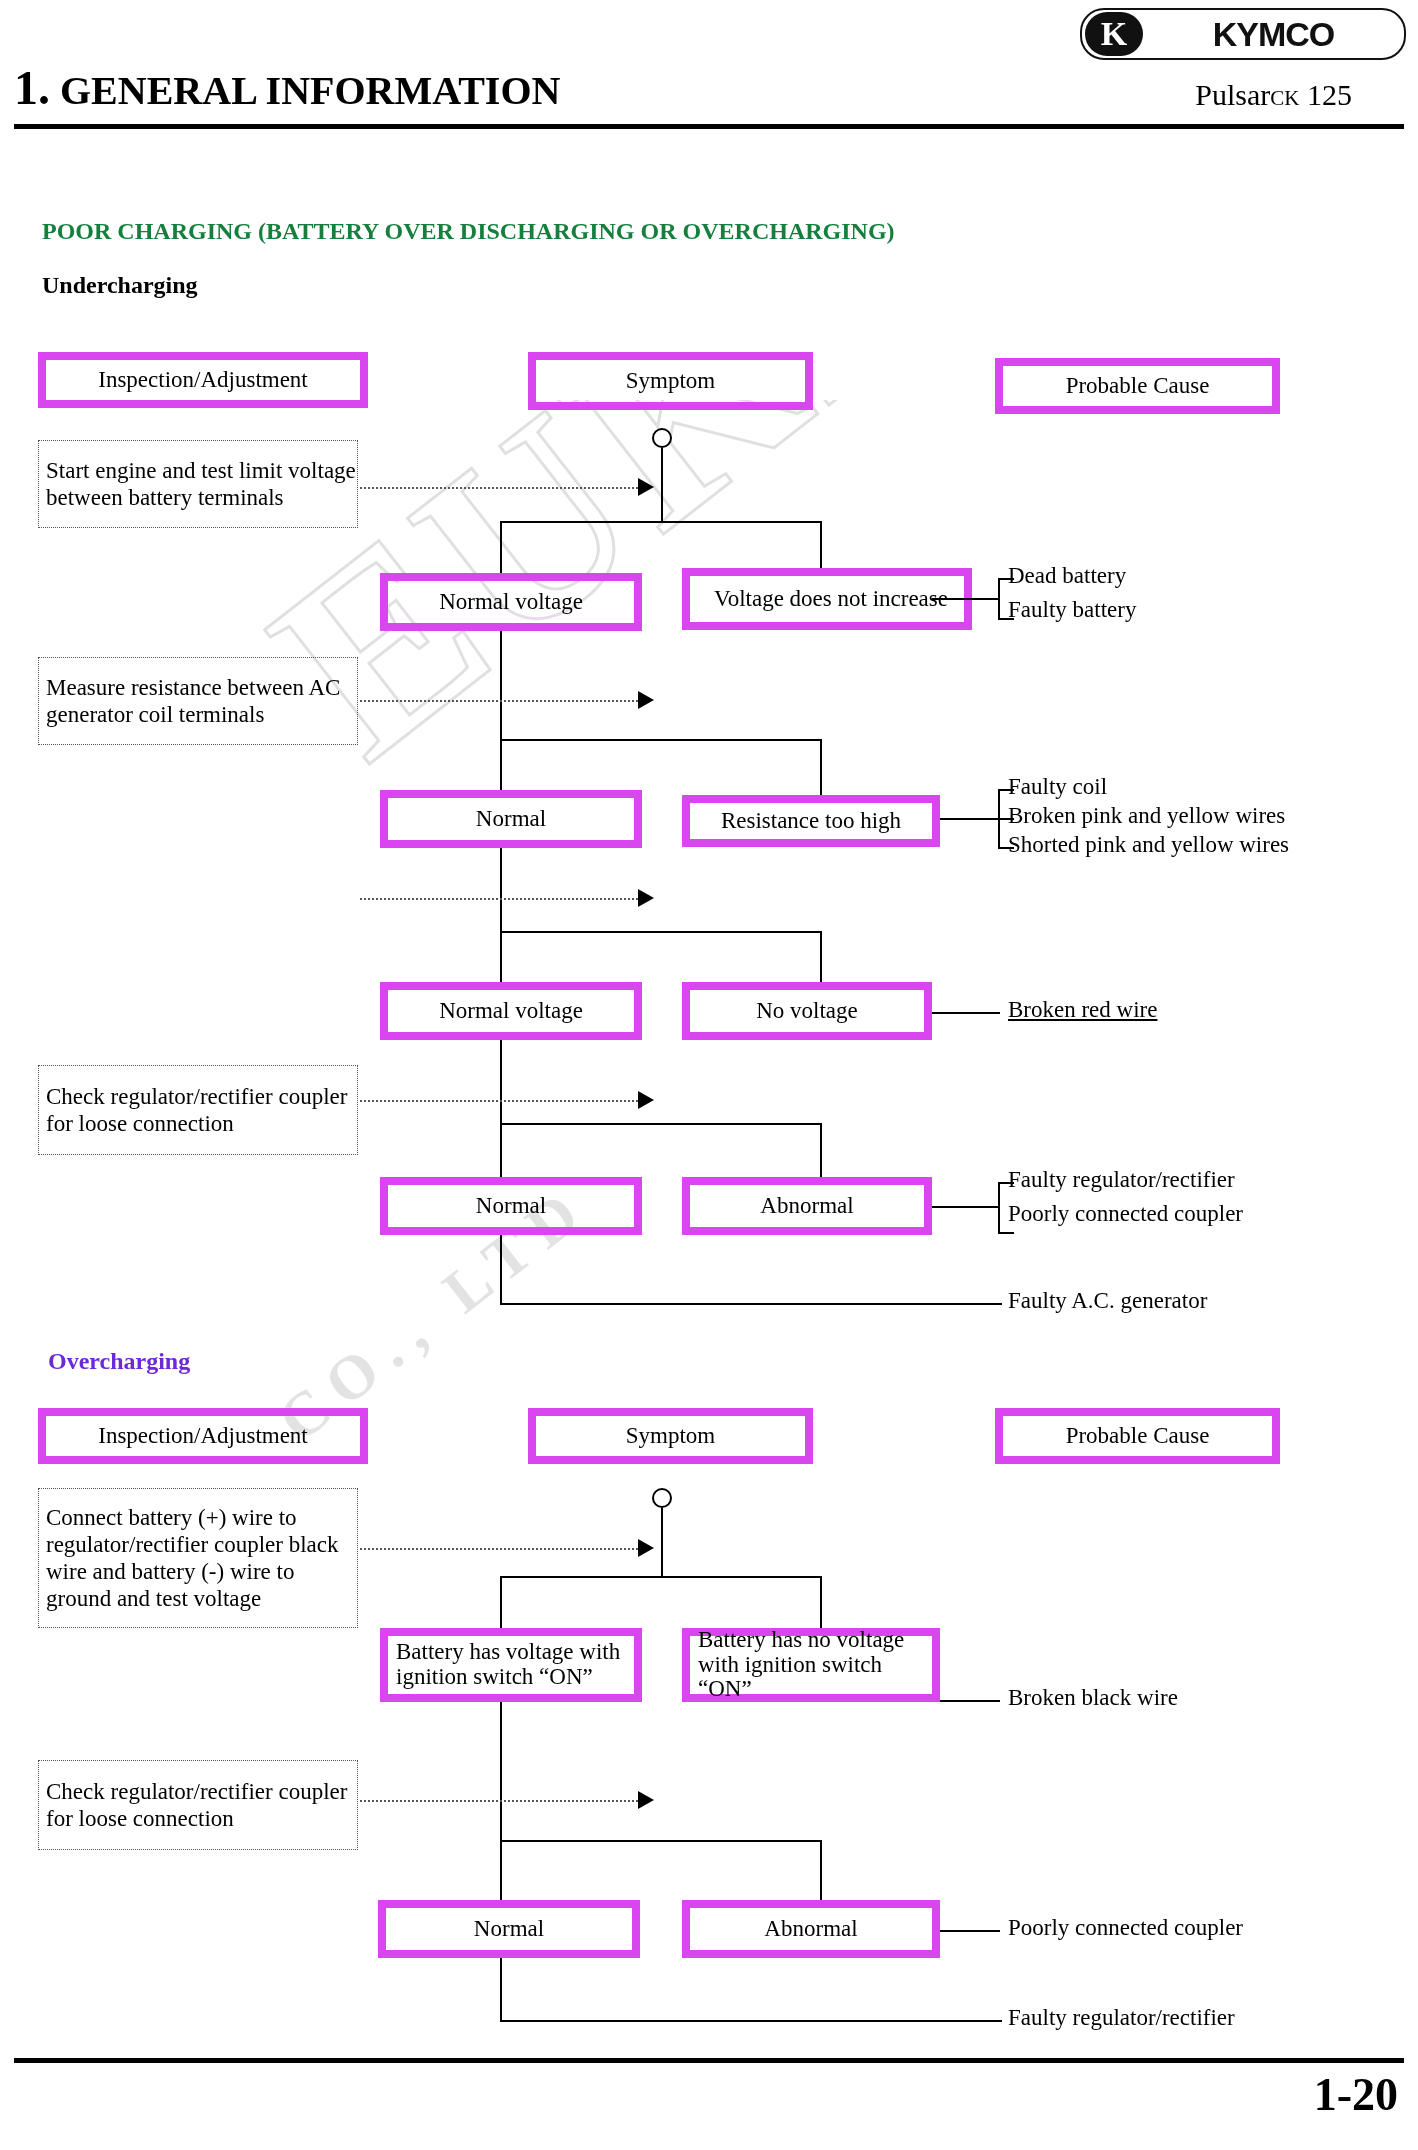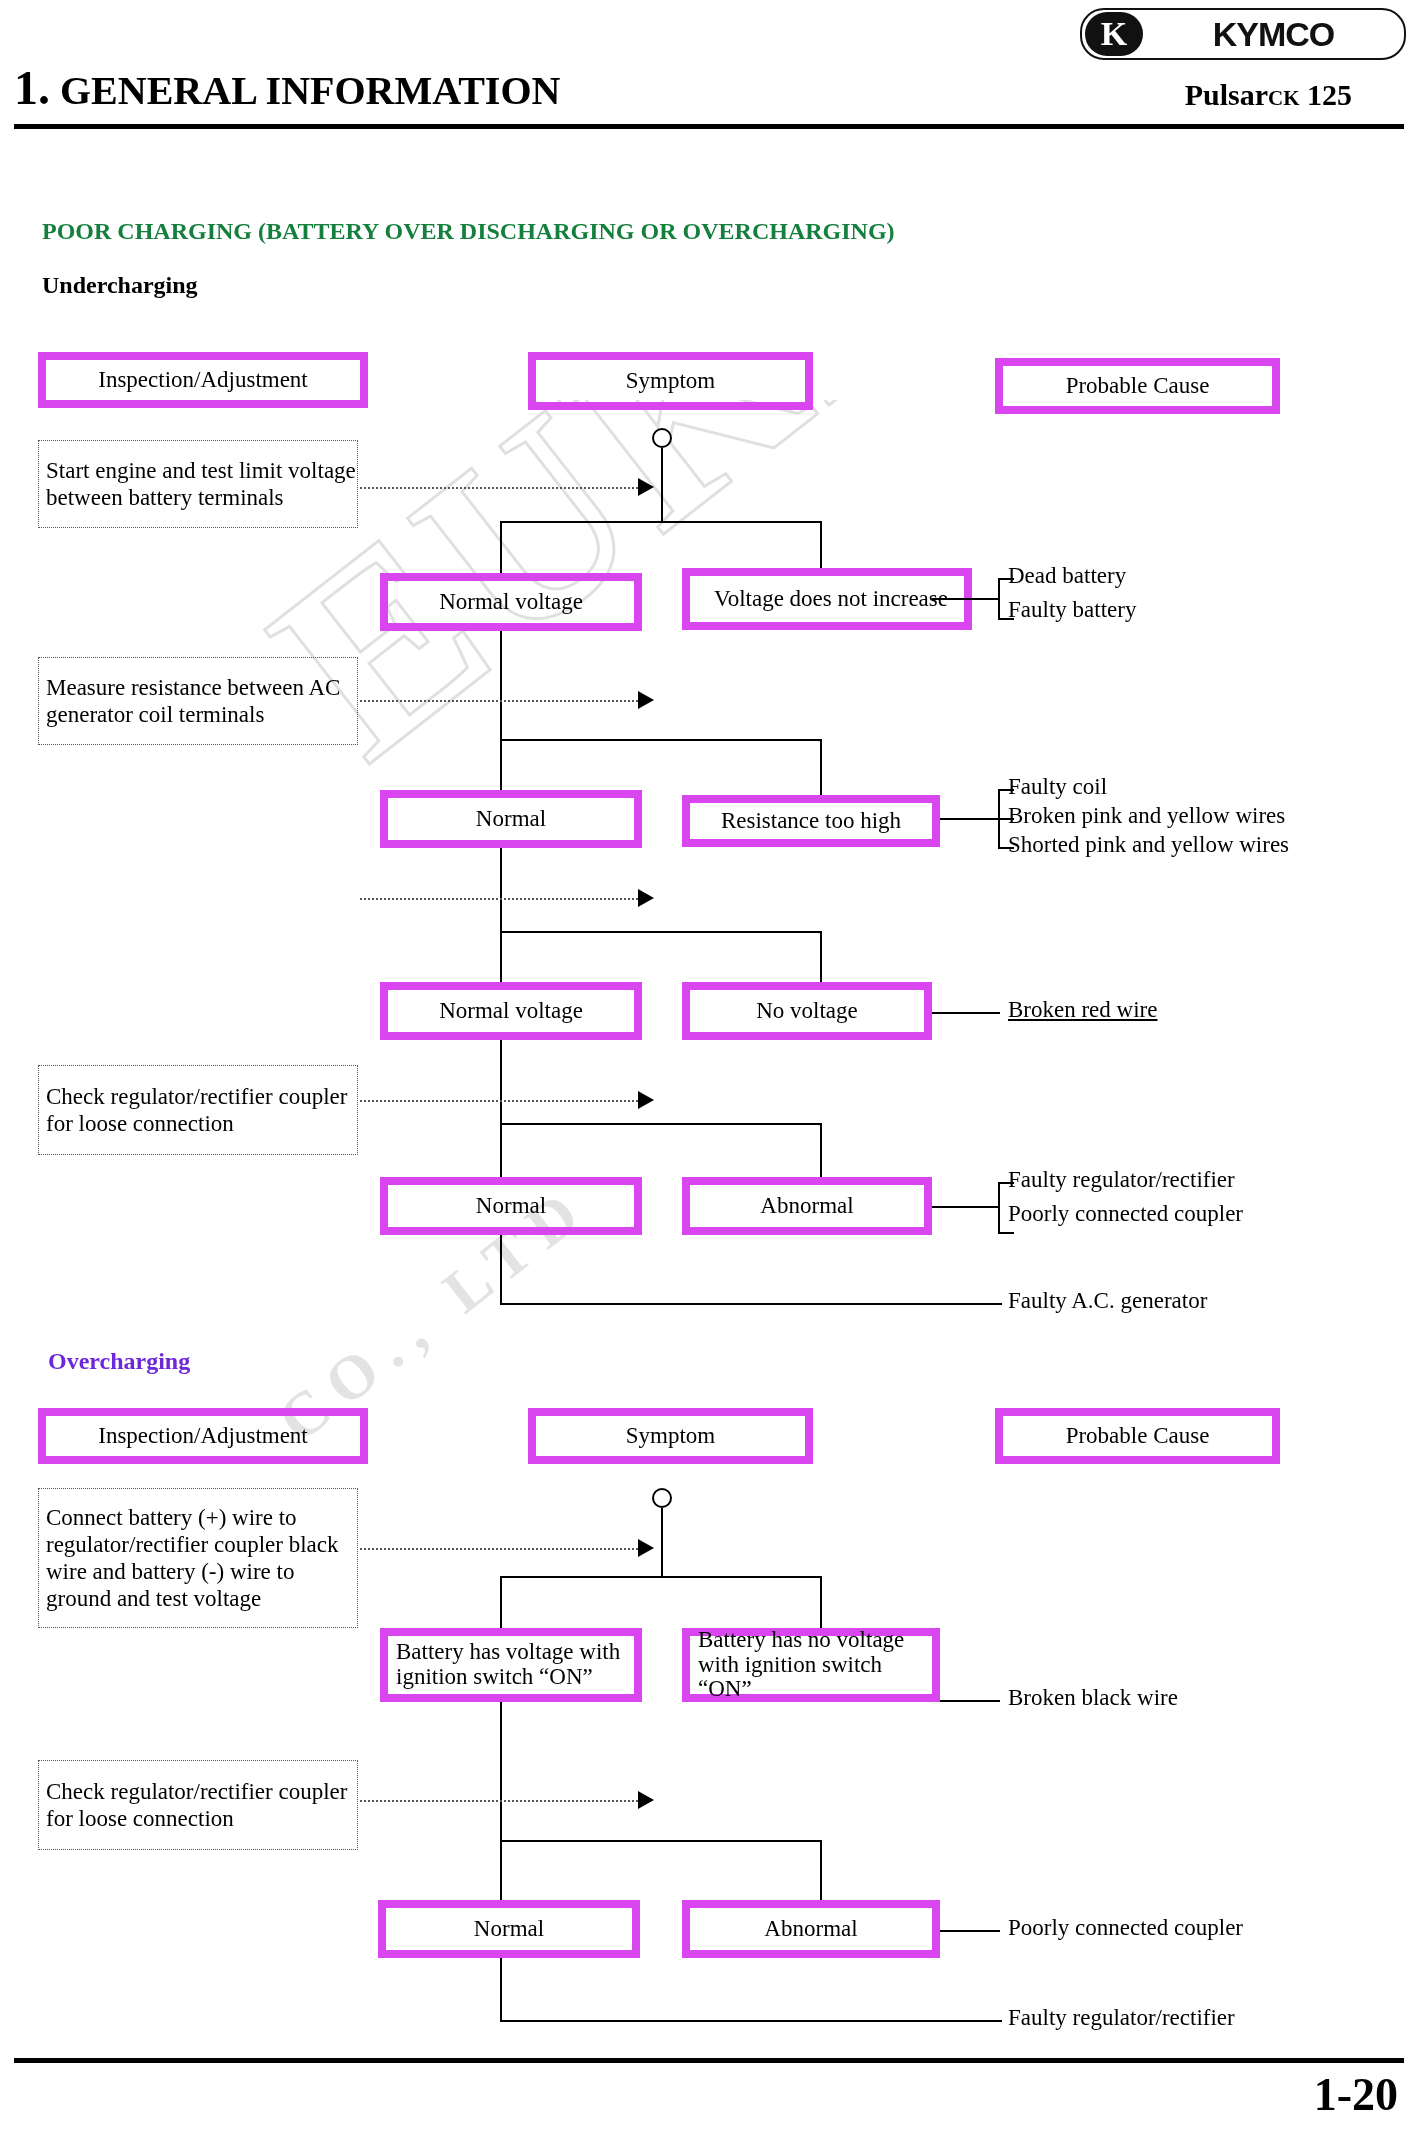--- a/index.html
+++ b/index.html
@@ -27,21 +27,21 @@
     flex:1;text-align:center;font-family:"Liberation Sans",sans-serif;
     font-size:34px;font-weight:bold;letter-spacing:-1px;color:#111;
   }
   .hdr-title{
     position:absolute;left:14px;top:60px;
     font-size:40px;font-weight:bold;color:#000;white-space:nowrap;
   }
   .hdr-title .num{font-size:48px;}
   .hdr-model{
     position:absolute;right:66px;top:78px;
-    font-size:30px;font-weight:bold;color:#000;white-space:nowrap;
+    font-size:30px;font-weight:normal;color:#000;white-space:nowrap;
   }
   .hdr-model .sub{font-size:21px;}
   .hdr-rule{
     position:absolute;left:14px;top:124px;width:1390px;height:5px;background:#000;
   }
 
   
   .ftr-rule{
     position:absolute;left:14px;top:2058px;width:1390px;height:5px;background:#000;
   }

